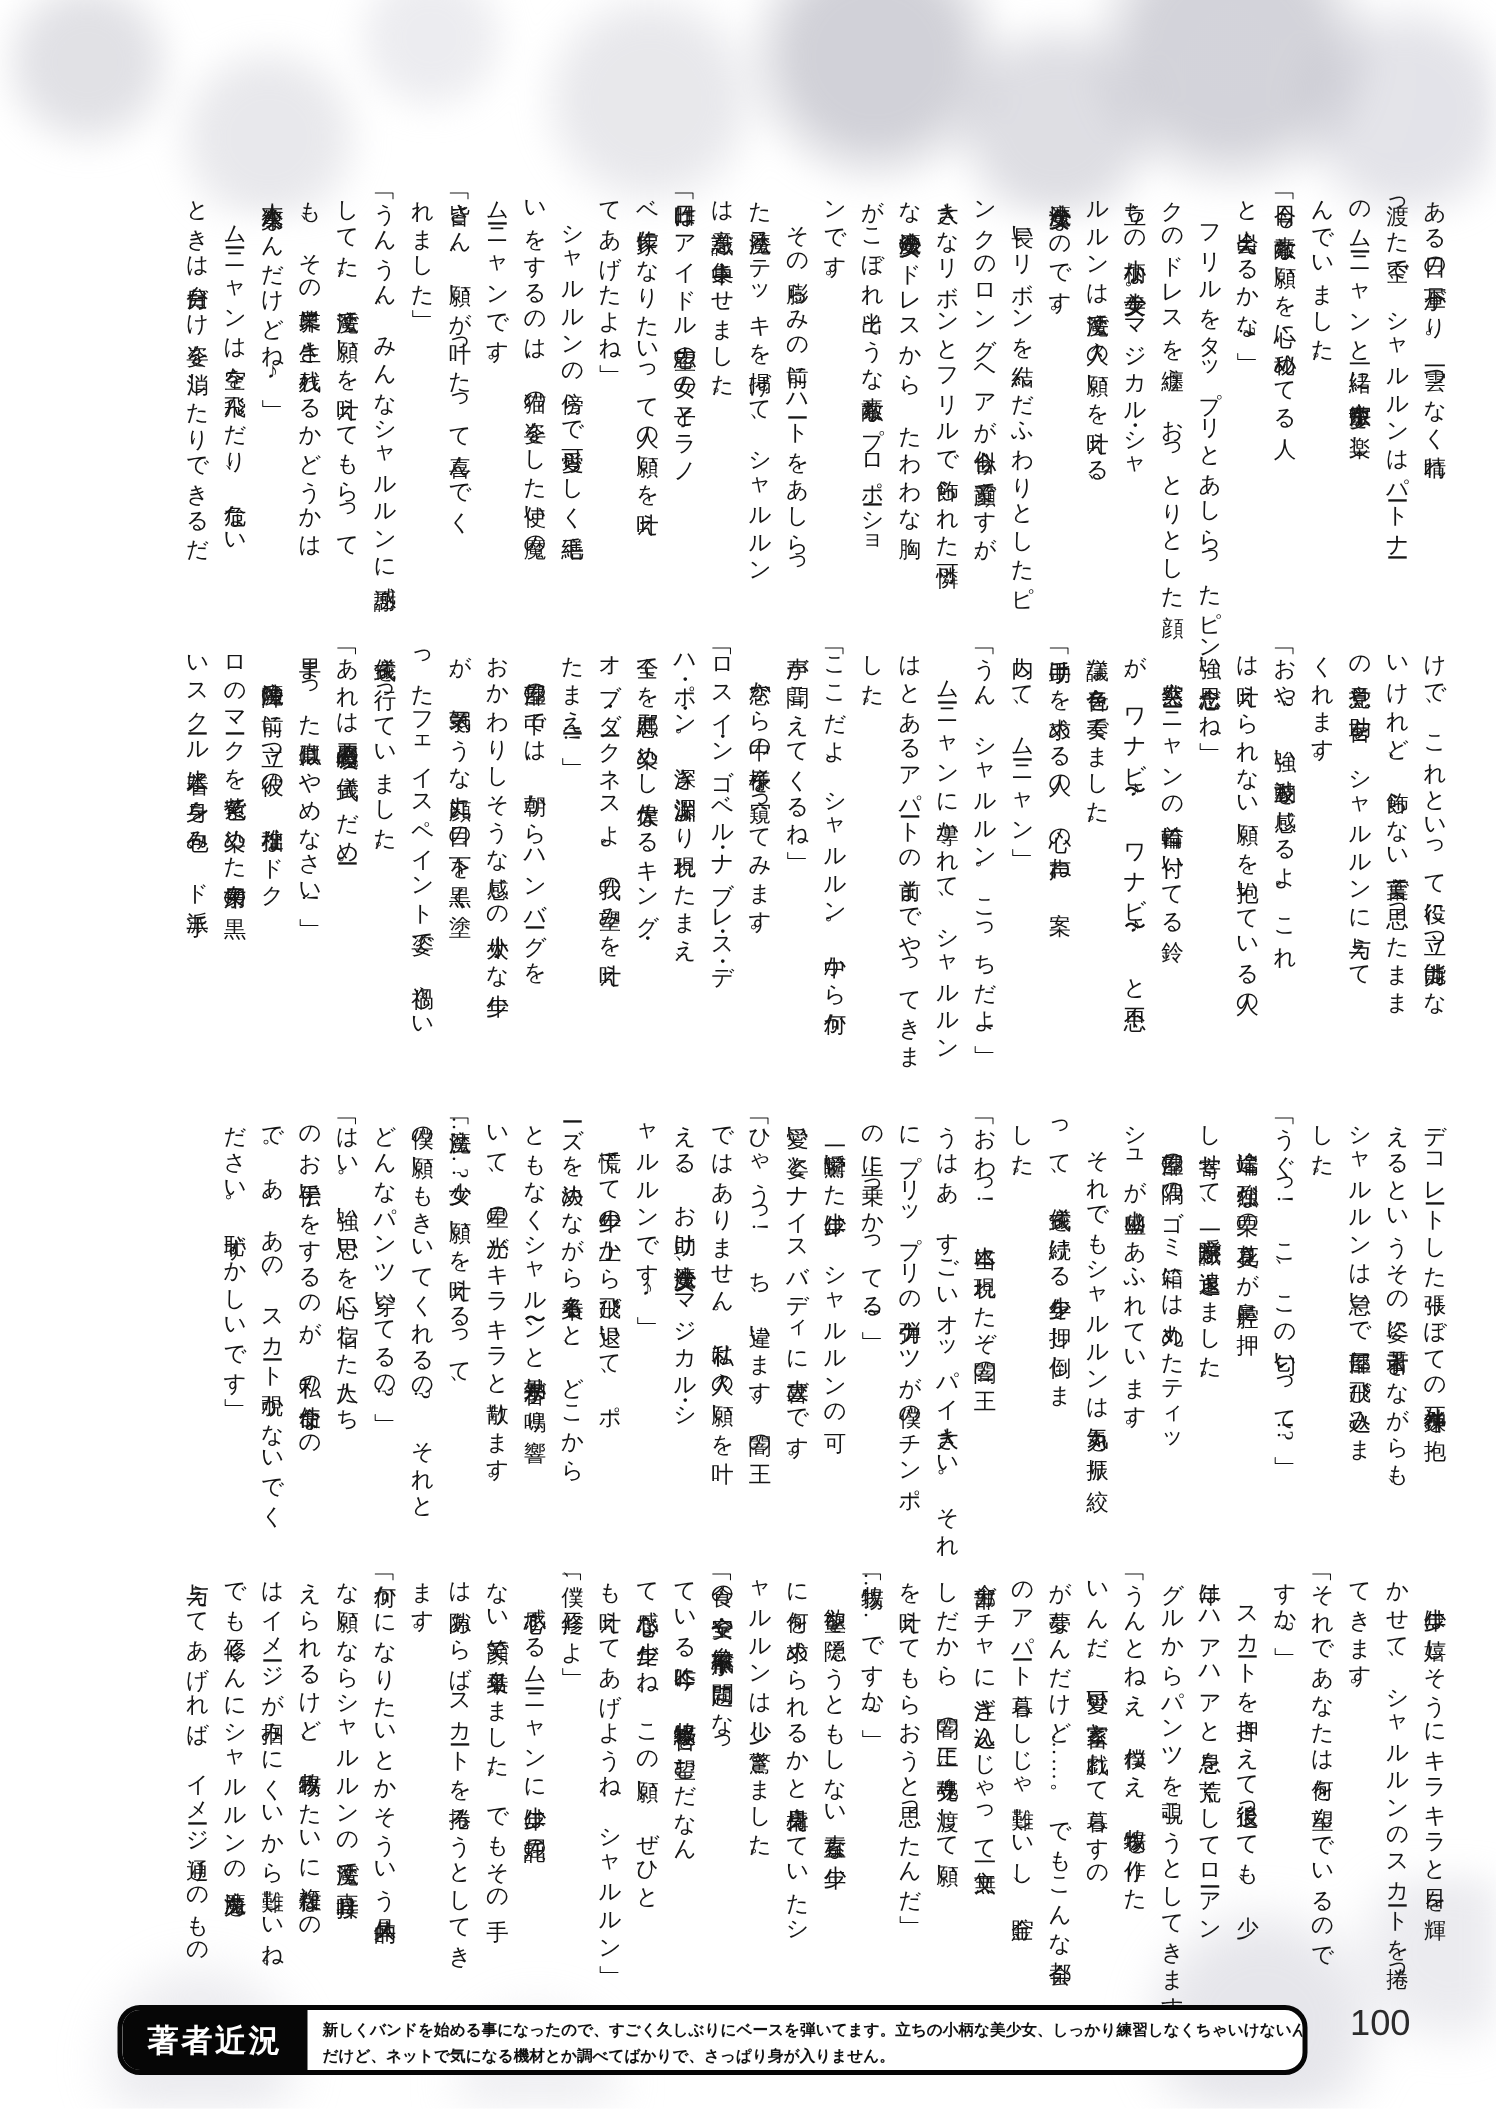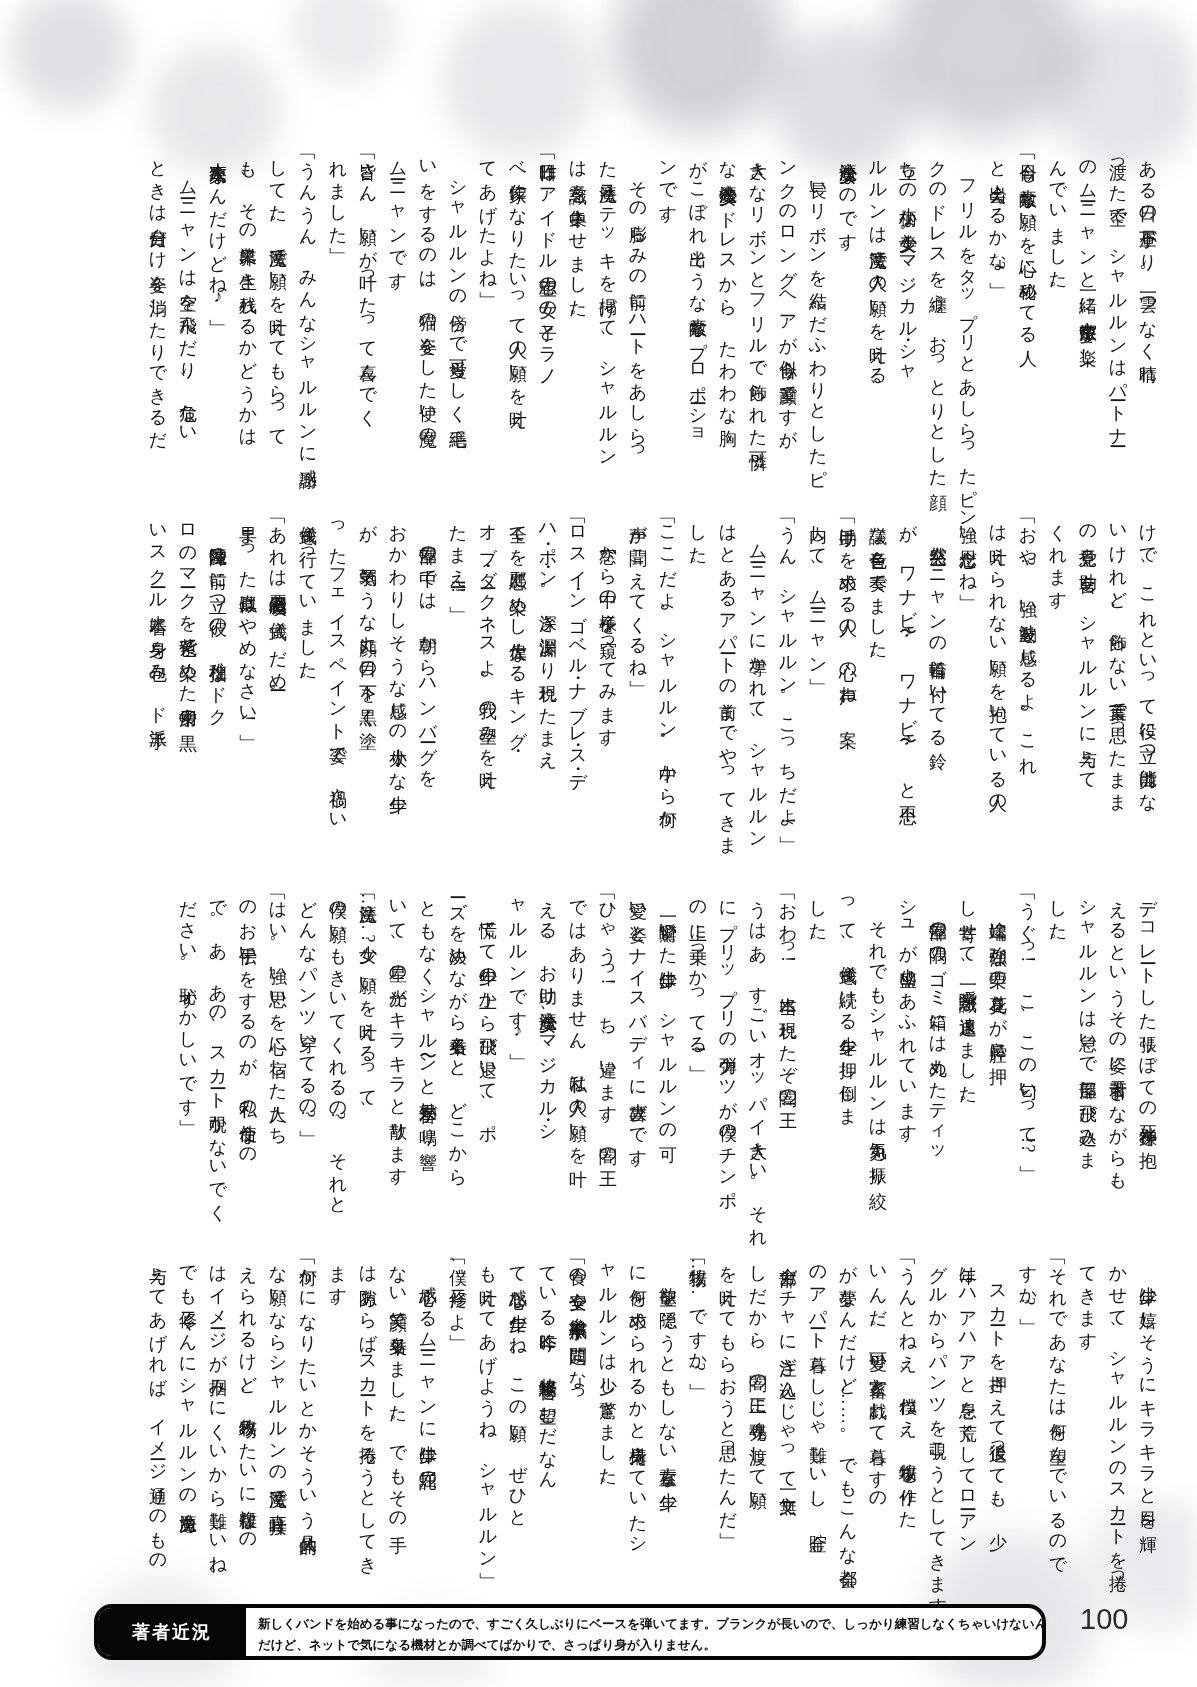--- a/index.html
+++ b/index.html
@@ -65,21 +65,21 @@
     border-radius: 18px;
     display: flex; align-items: stretch;
     overflow: hidden;
     z-index: 3;
   }
   .footer-label {
     width: 148px; flex: 0 0 148px;
     background: #060606; color: #ffffff;
     display: flex; align-items: center; justify-content: center;
     font-family: "Liberation Sans", "DejaVu Sans", sans-serif;
-    font-weight: bold; font-size: 18px; letter-spacing: 2px;
+    font-weight: bold; font-size: 25px; letter-spacing: 2px;
   }
   .footer-text {
     flex: 1;
     padding: 6px 12px 0 12px;
     font-family: "Liberation Sans", "DejaVu Sans", sans-serif;
     font-size: 12.5px; font-weight: 600;
     line-height: 1.65;
     color: #101010;
     white-space: pre;
   }
@@ -233,17 +233,17 @@
 えられるけど、牧場みたいに複雑なの
 はイメージが掴みにくいから難しいね。
 でも修二くんにシャルルンの魔法力を
 与えてあげれば、イメージ通りのもの</div>
   </div>
 
   <div class="page-number">100</div>
 
   <div class="footer-box">
     <div class="footer-label">著者近況</div>
-    <div class="footer-text">新しくバンドを始める事になったので、すごく久しぶりにベースを弾いてます。ブランクが長いので、しっかり練習しなくちゃいけないん
+    <div class="footer-text">新しくバンドを始める事になったので、すごく久しぶりにベースを弾いてます。立ちの小柄な美少女、しっかり練習しなくちゃいけないん
 だけど、ネットで気になる機材とか調べてばかりで、さっぱり身が入りません。</div>
   </div>
 
 </div>
 
 </body></html>

